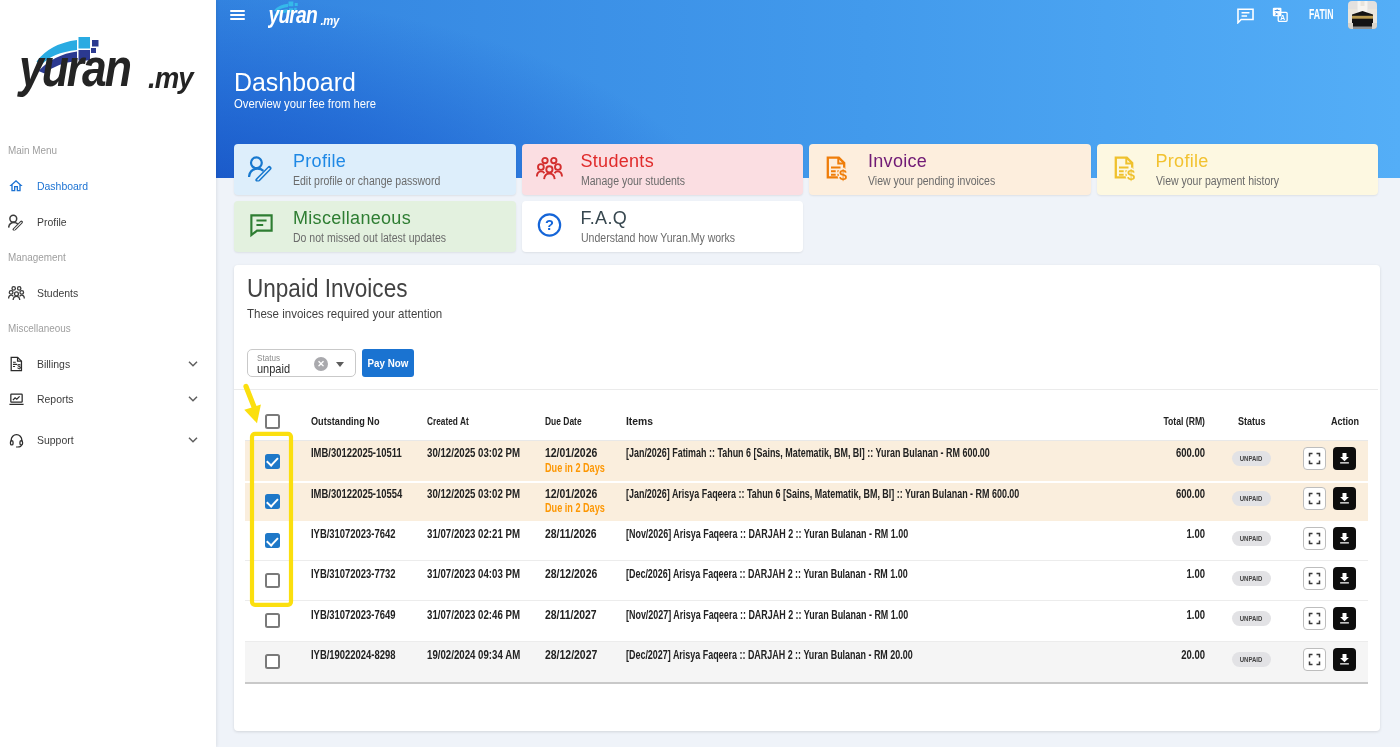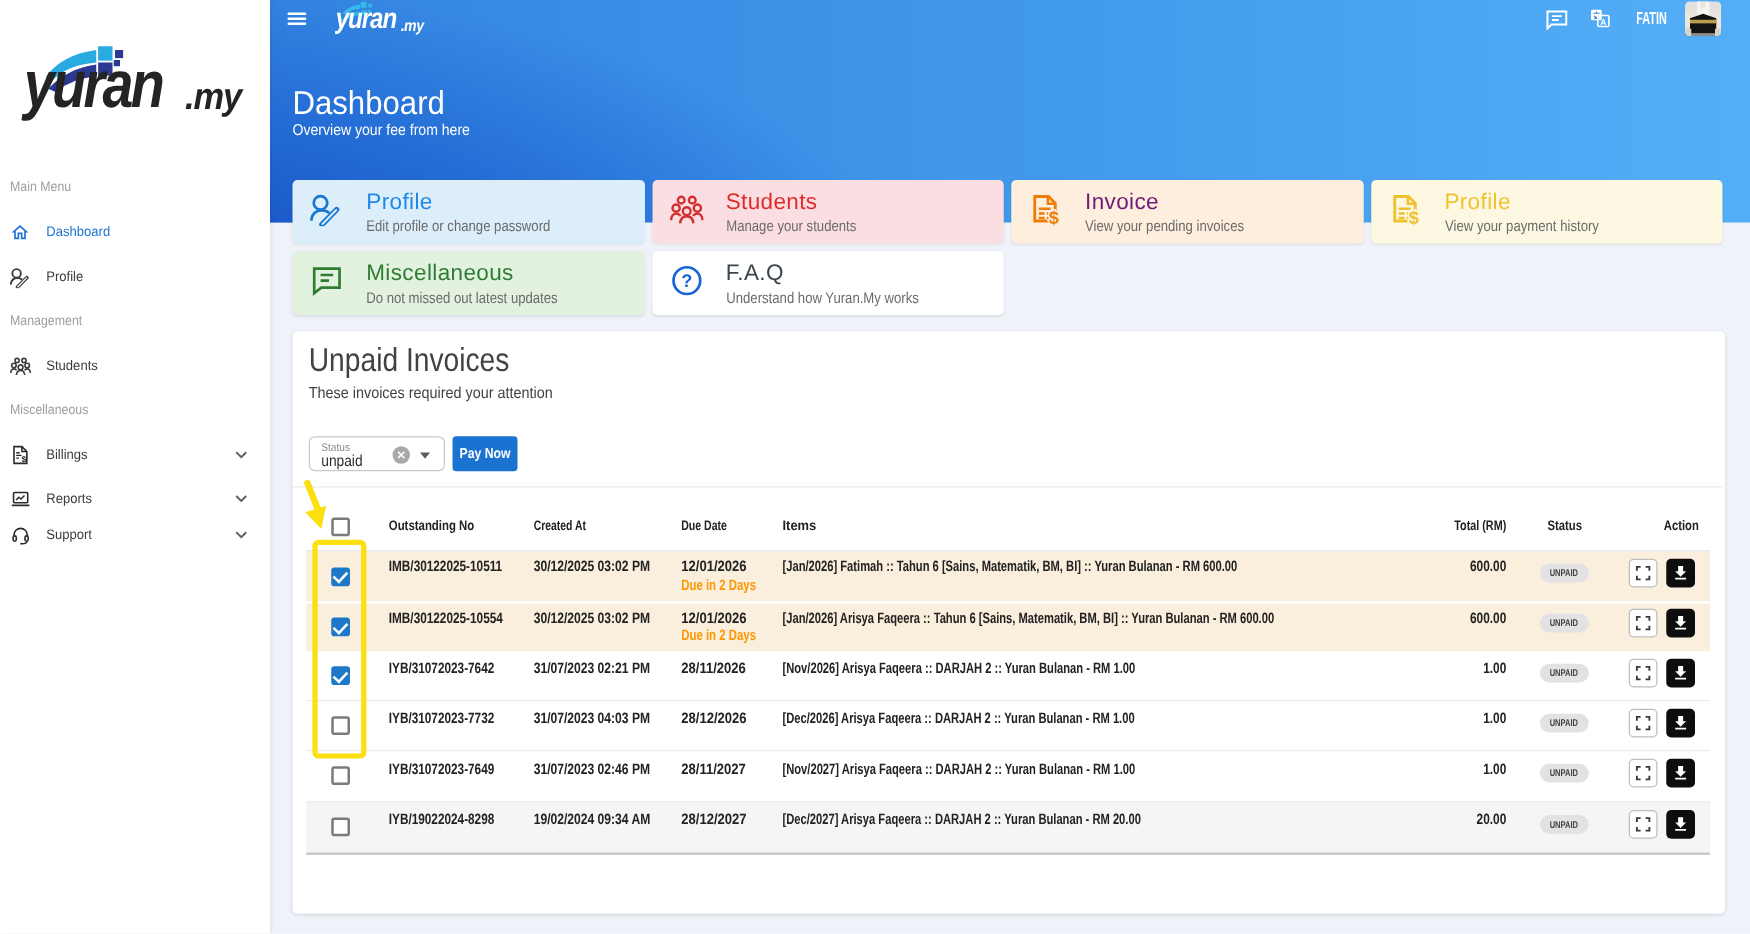--- a/index.html
+++ b/index.html
@@ -217,21 +217,21 @@
         <g stroke="#2b2b2b" stroke-width="1.5">
           <path d="M7 9.5h4M7 12.5h6M7 15.5h3"></path>
         </g>
         <text x="13" y="19.5" font-size="9.5" font-weight="bold" fill="#2b2b2b" font-family="Liberation Sans, sans-serif">$</text>
       </svg>
     <span class="txt">Billings</span>
     <svg class="chev" width="10" height="6" viewBox="0 0 10 6">
         <path d="M1 0.8l4 4 4-4" stroke="#5f5f5f" stroke-width="1.5" fill="none"></path>
       </svg>
     </div>
-  <div class="mitem" id="mi-support" style="top:416px;padding-left:45px;">
+  <div class="mitem" id="mi-support" style="top:428px;padding-left:45px;">
     <svg class="ic" width="17" height="17" viewBox="0 0 24 24">
         <g fill="none" stroke="#2b2b2b" stroke-width="1.8">
           <path d="M4.5 14v-2a7.5 7.5 0 0 1 15 0v2"></path>
           <rect x="3.5" y="13" width="3.6" height="6" rx="1.8"></rect>
           <rect x="16.9" y="13" width="3.6" height="6" rx="1.8"></rect>
           <path d="M19 19c0 1.8-2.5 2.8-5.5 2.8" stroke-width="1.6"></path>
           <circle cx="12.6" cy="21.8" r="1.1" fill="#2b2b2b" stroke="none"></circle>
         </g>
       </svg>
     <span class="txt">Support</span>

